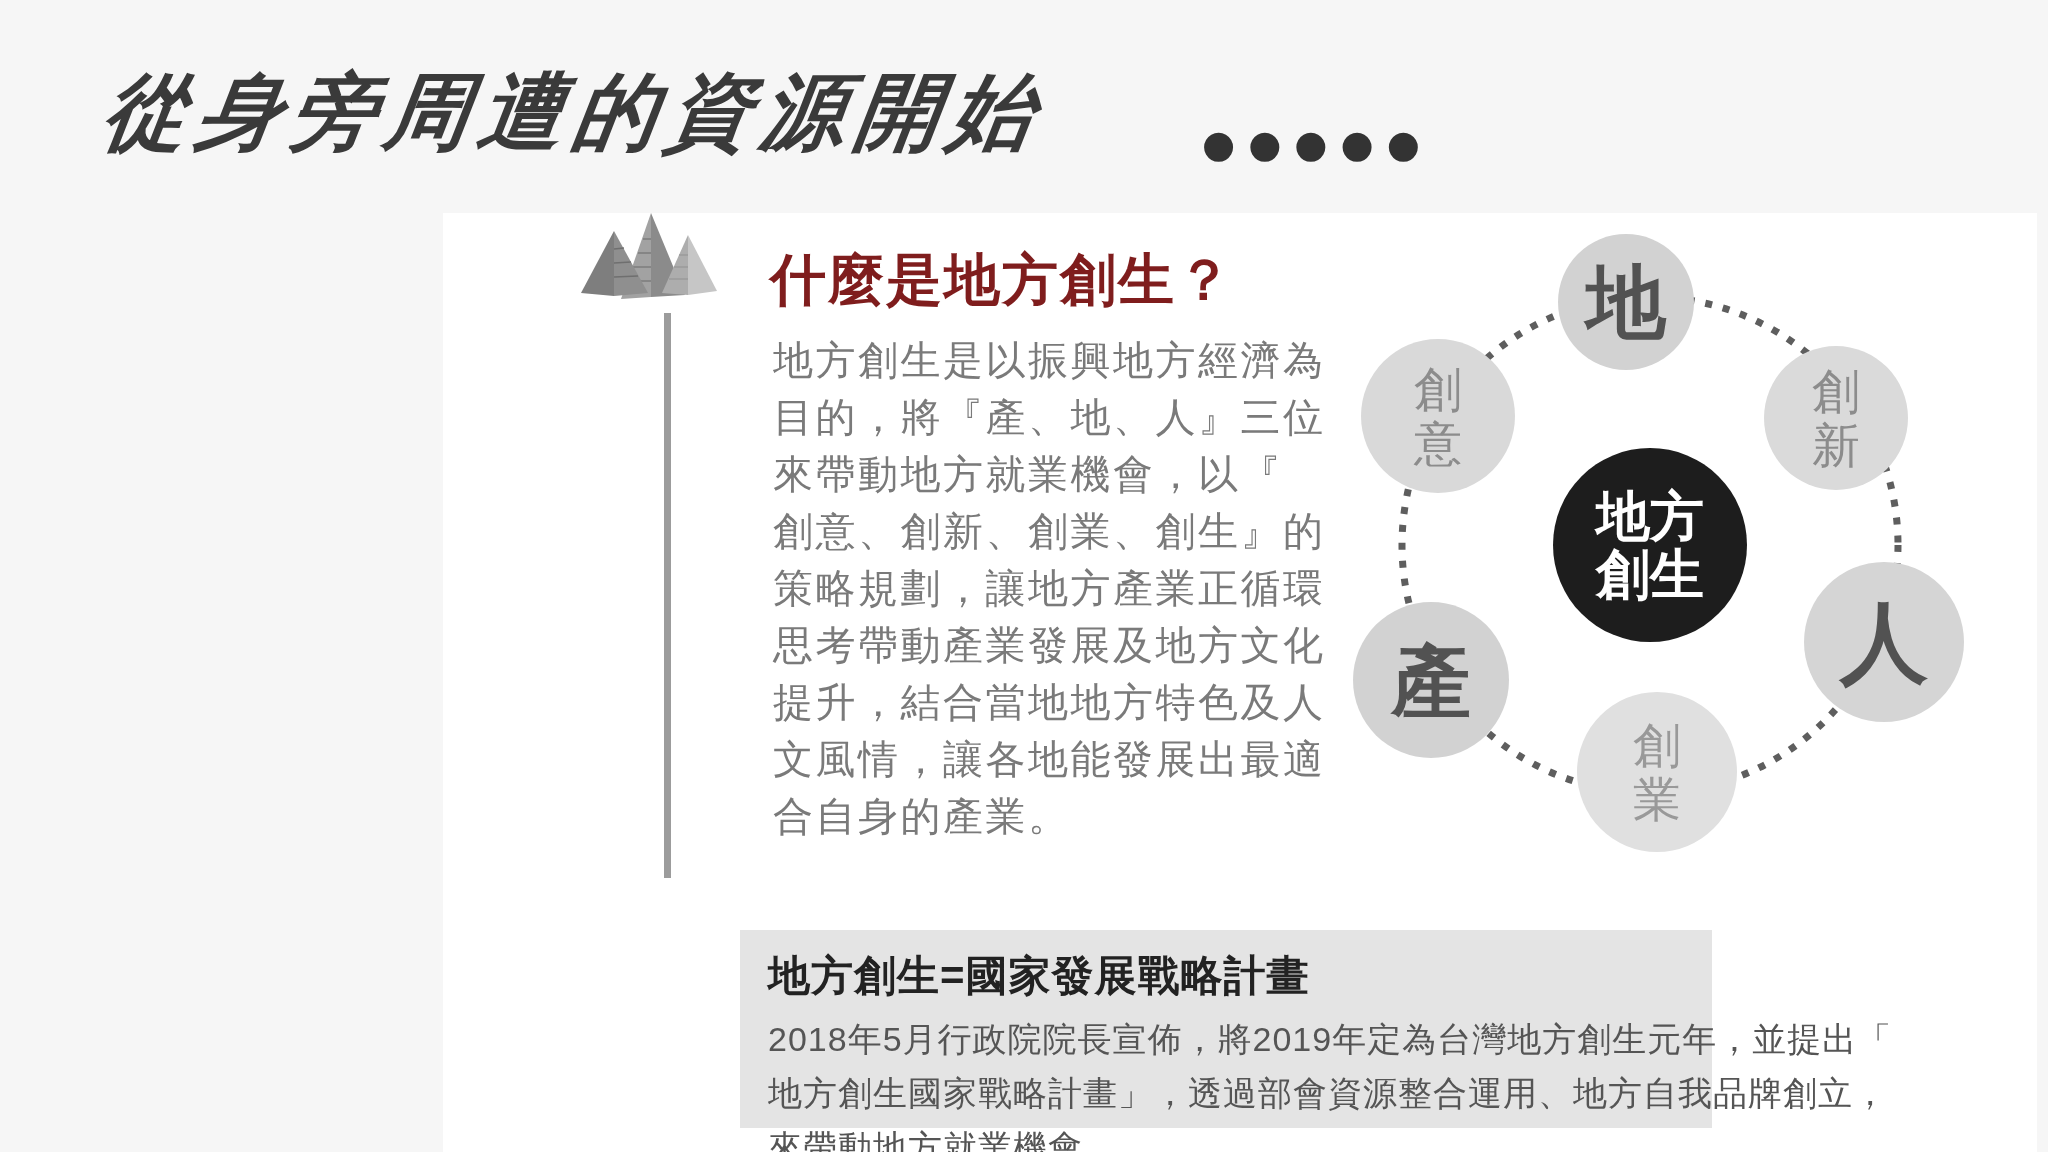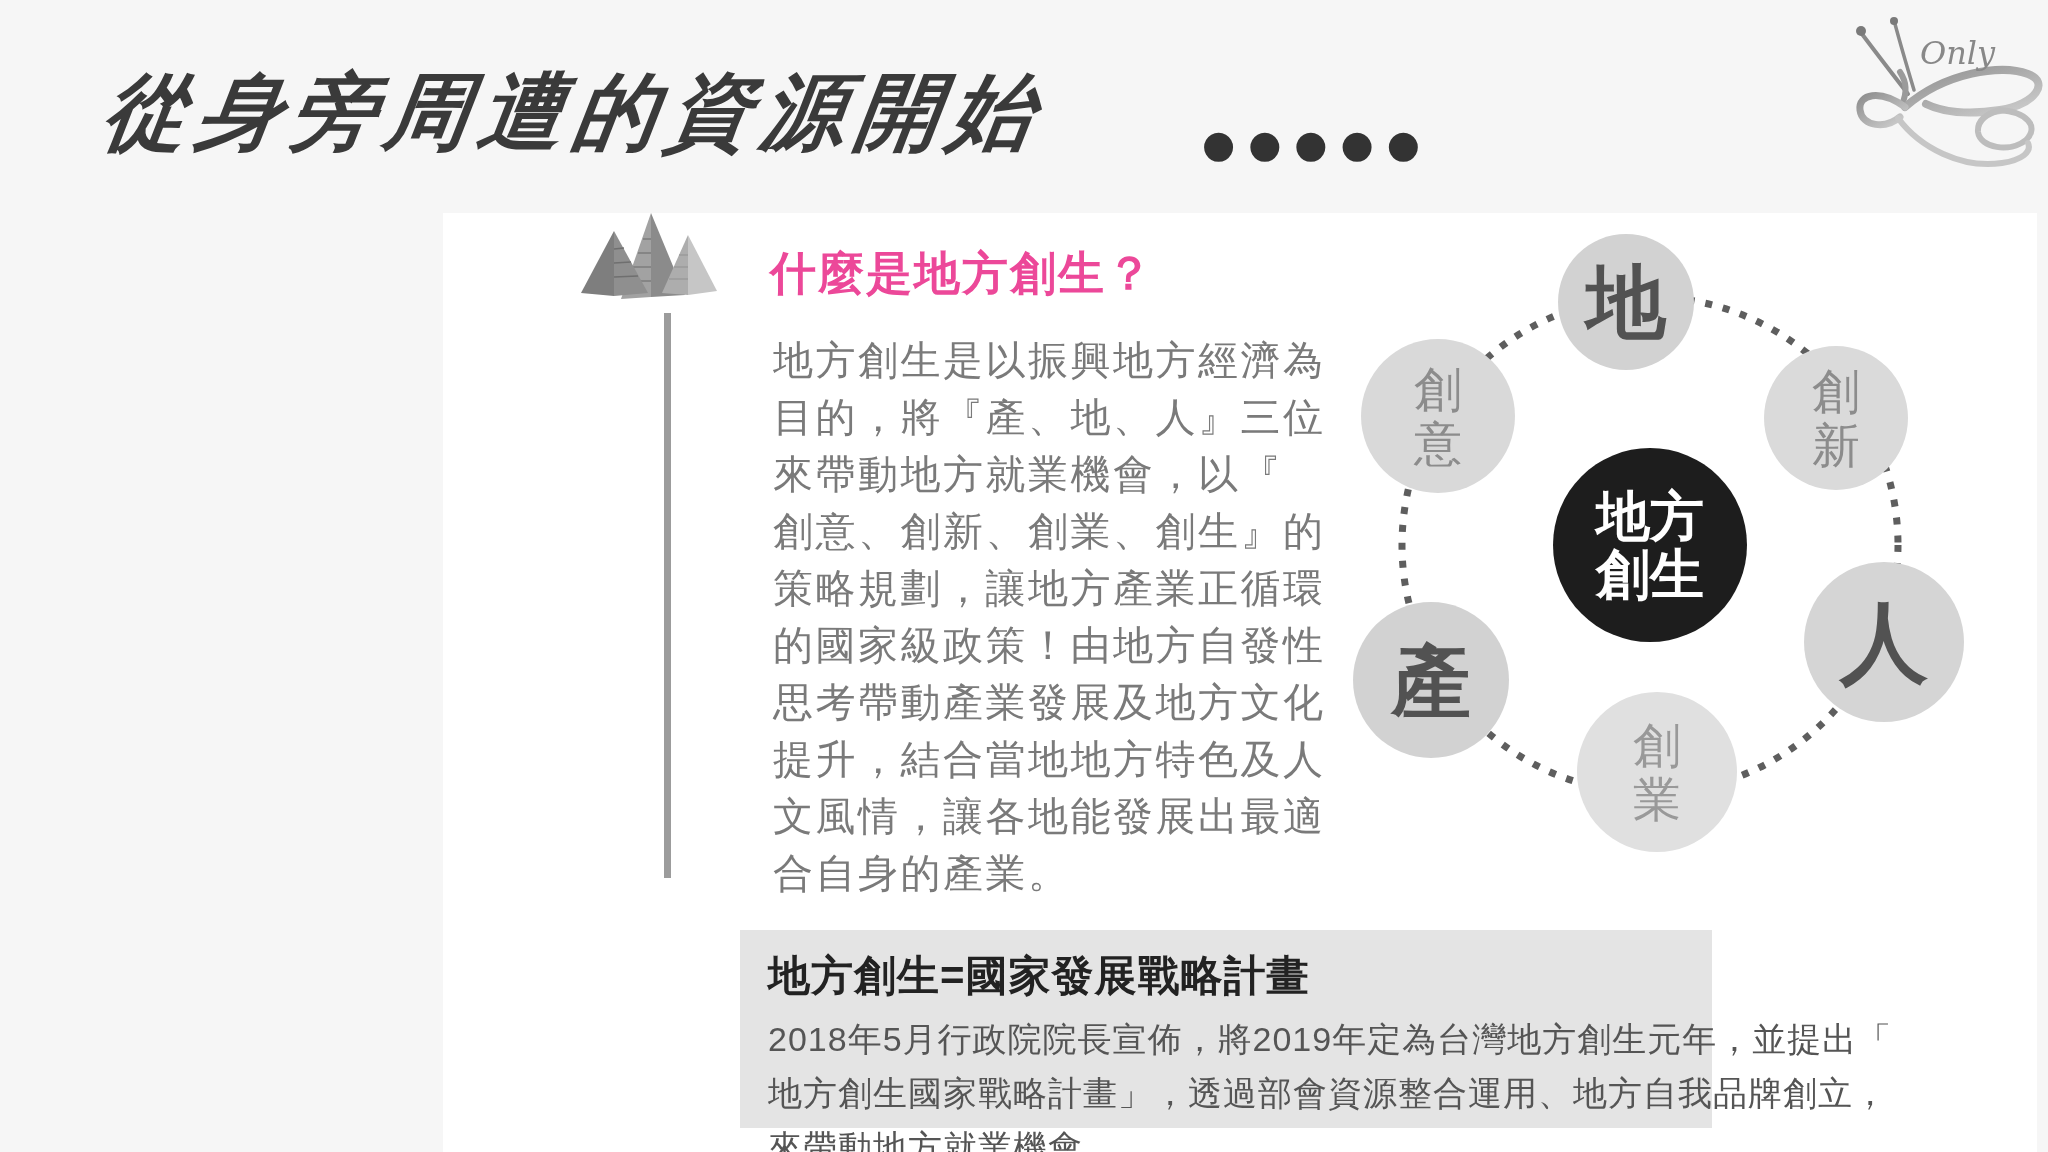--- a/index.html
+++ b/index.html
@@ -26,21 +26,21 @@
     position:absolute; left:443px; top:213px; width:1594px; height:939px;
     background:#ffffff;
   }
   .mountains{ position:absolute; left:132px; top:-2px; }
   .vertical-divider{
     position:absolute; left:221px; top:100px; width:7px; height:565px;
     background:#9c9c9c;
   }
   .intro-heading{
     position:absolute; left:327px; top:30px;
-    font-size:46px; font-weight:bold; letter-spacing:2px; color:#ec4899;
+    font-size:56px; font-weight:bold; letter-spacing:2px; color:#7f1d1d;
     white-space:nowrap;
   }
   .intro-paragraph{
     position:absolute; left:330px; top:122px;
     font-size:40px; line-height:57px; letter-spacing:2.5px; color:#7a7a7a;font-family:Liberation Mono, monospace;
   }
   .intro-paragraph div{ white-space:nowrap; }
   
   .diagram{ position:absolute; left:897px; top:12px; }
   .diagram text{ font-family:"Liberation Sans", sans-serif; }
@@ -64,42 +64,20 @@
   }
 </style>
 </head>
 <body>
 
 <div class="slide">
 
   <div class="slide-title">從身旁周遭的資源開始</div>
   <div class="title-dots">●●●●●</div>
 
-  <div class="logo">
-    <svg width="198" height="170" viewBox="0 0 198 170">
-      <defs>
-        <linearGradient id="sw" x1="0" y1="0" x2="1" y2="1">
-          <stop offset="0" stop-color="#8e8e8e"></stop>
-            <stop offset="1" stop-color="#cfcfcf"></stop>
-        </linearGradient>
-      </defs>
-
-      <path d="M58 82 Q30 46 12 22" fill="none" stroke="#8a8a8a" stroke-width="4" stroke-linecap="round"></path>
-      <path d="M64 78 Q52 38 45 12" fill="none" stroke="#8a8a8a" stroke-width="3.5" stroke-linecap="round"></path>
-      <circle cx="11" cy="19" r="5" fill="#7a7a7a"></circle>
-      <circle cx="44" cy="9" r="4" fill="#7a7a7a"></circle>
-      <path d="M50 60 Q60 75 52 92" fill="none" stroke="#9a9a9a" stroke-width="6" stroke-linecap="round"></path>
-
-      <path d="M55 95 C95 60 152 52 178 62 C200 70 186 92 150 98 C118 103 92 100 76 92" fill="none" stroke="url(#sw)" stroke-width="8" stroke-linecap="round"></path>
-      <path d="M150 98 C176 100 190 114 176 128 C160 141 130 136 128 120 C127 107 139 101 150 98" fill="none" stroke="#bdbdbd" stroke-width="6" stroke-linecap="round"></path>
-      <path d="M55 95 C30 77 8 82 10 98 C12 115 36 117 50 105" fill="none" stroke="url(#sw)" stroke-width="7" stroke-linecap="round"></path>
-      <path d="M48 106 C70 136 112 157 152 151 C172 148 182 140 178 131" fill="none" stroke="#c6c6c6" stroke-width="6" stroke-linecap="round"></path>
-      <text class="logo-text" x="70" y="52" font-size="32" fill="#888">Only</text>
-    </svg>
-  </div>
 
   <div class="content-panel">
 
     <div class="mountains">
       <svg width="148" height="92" viewBox="0 0 148 92">
 
         <polygon points="76,2 46,88 76,86" fill="#a2a2a2"></polygon>
         <polygon points="76,2 76,86 110,84" fill="#8b8b8b"></polygon>
         <g stroke="#7f7f7f" stroke-width="1.6">
           <line x1="68" y1="28" x2="76" y2="28"></line>
@@ -128,21 +106,20 @@
 
     <div class="vertical-divider"></div>
 
     <div class="intro-heading">什麼是地方創生？</div>
     <div class="intro-paragraph">
       <div>地方創生是以振興地方經濟為</div>
       <div>目的，將『產、地、人』三位</div>
       <div>來帶動地方就業機會，以『</div>
       <div>創意、創新、創業、創生』的</div>
       <div>策略規劃，讓地方產業正循環</div>
-      <div>的國家級政策！由地方自發性</div>
       <div>思考帶動產業發展及地方文化</div>
       <div>提升，結合當地地方特色及人</div>
       <div>文風情，讓各地能發展出最適</div>
       <div>合自身的產業。</div>
     </div>
 
     <div class="diagram">
       <svg width="635" height="645" viewBox="0 0 635 645">
 
         <circle cx="310" cy="320" r="248" fill="none" stroke="#5e5e5e" stroke-width="7" stroke-dasharray="7 11"></circle>

